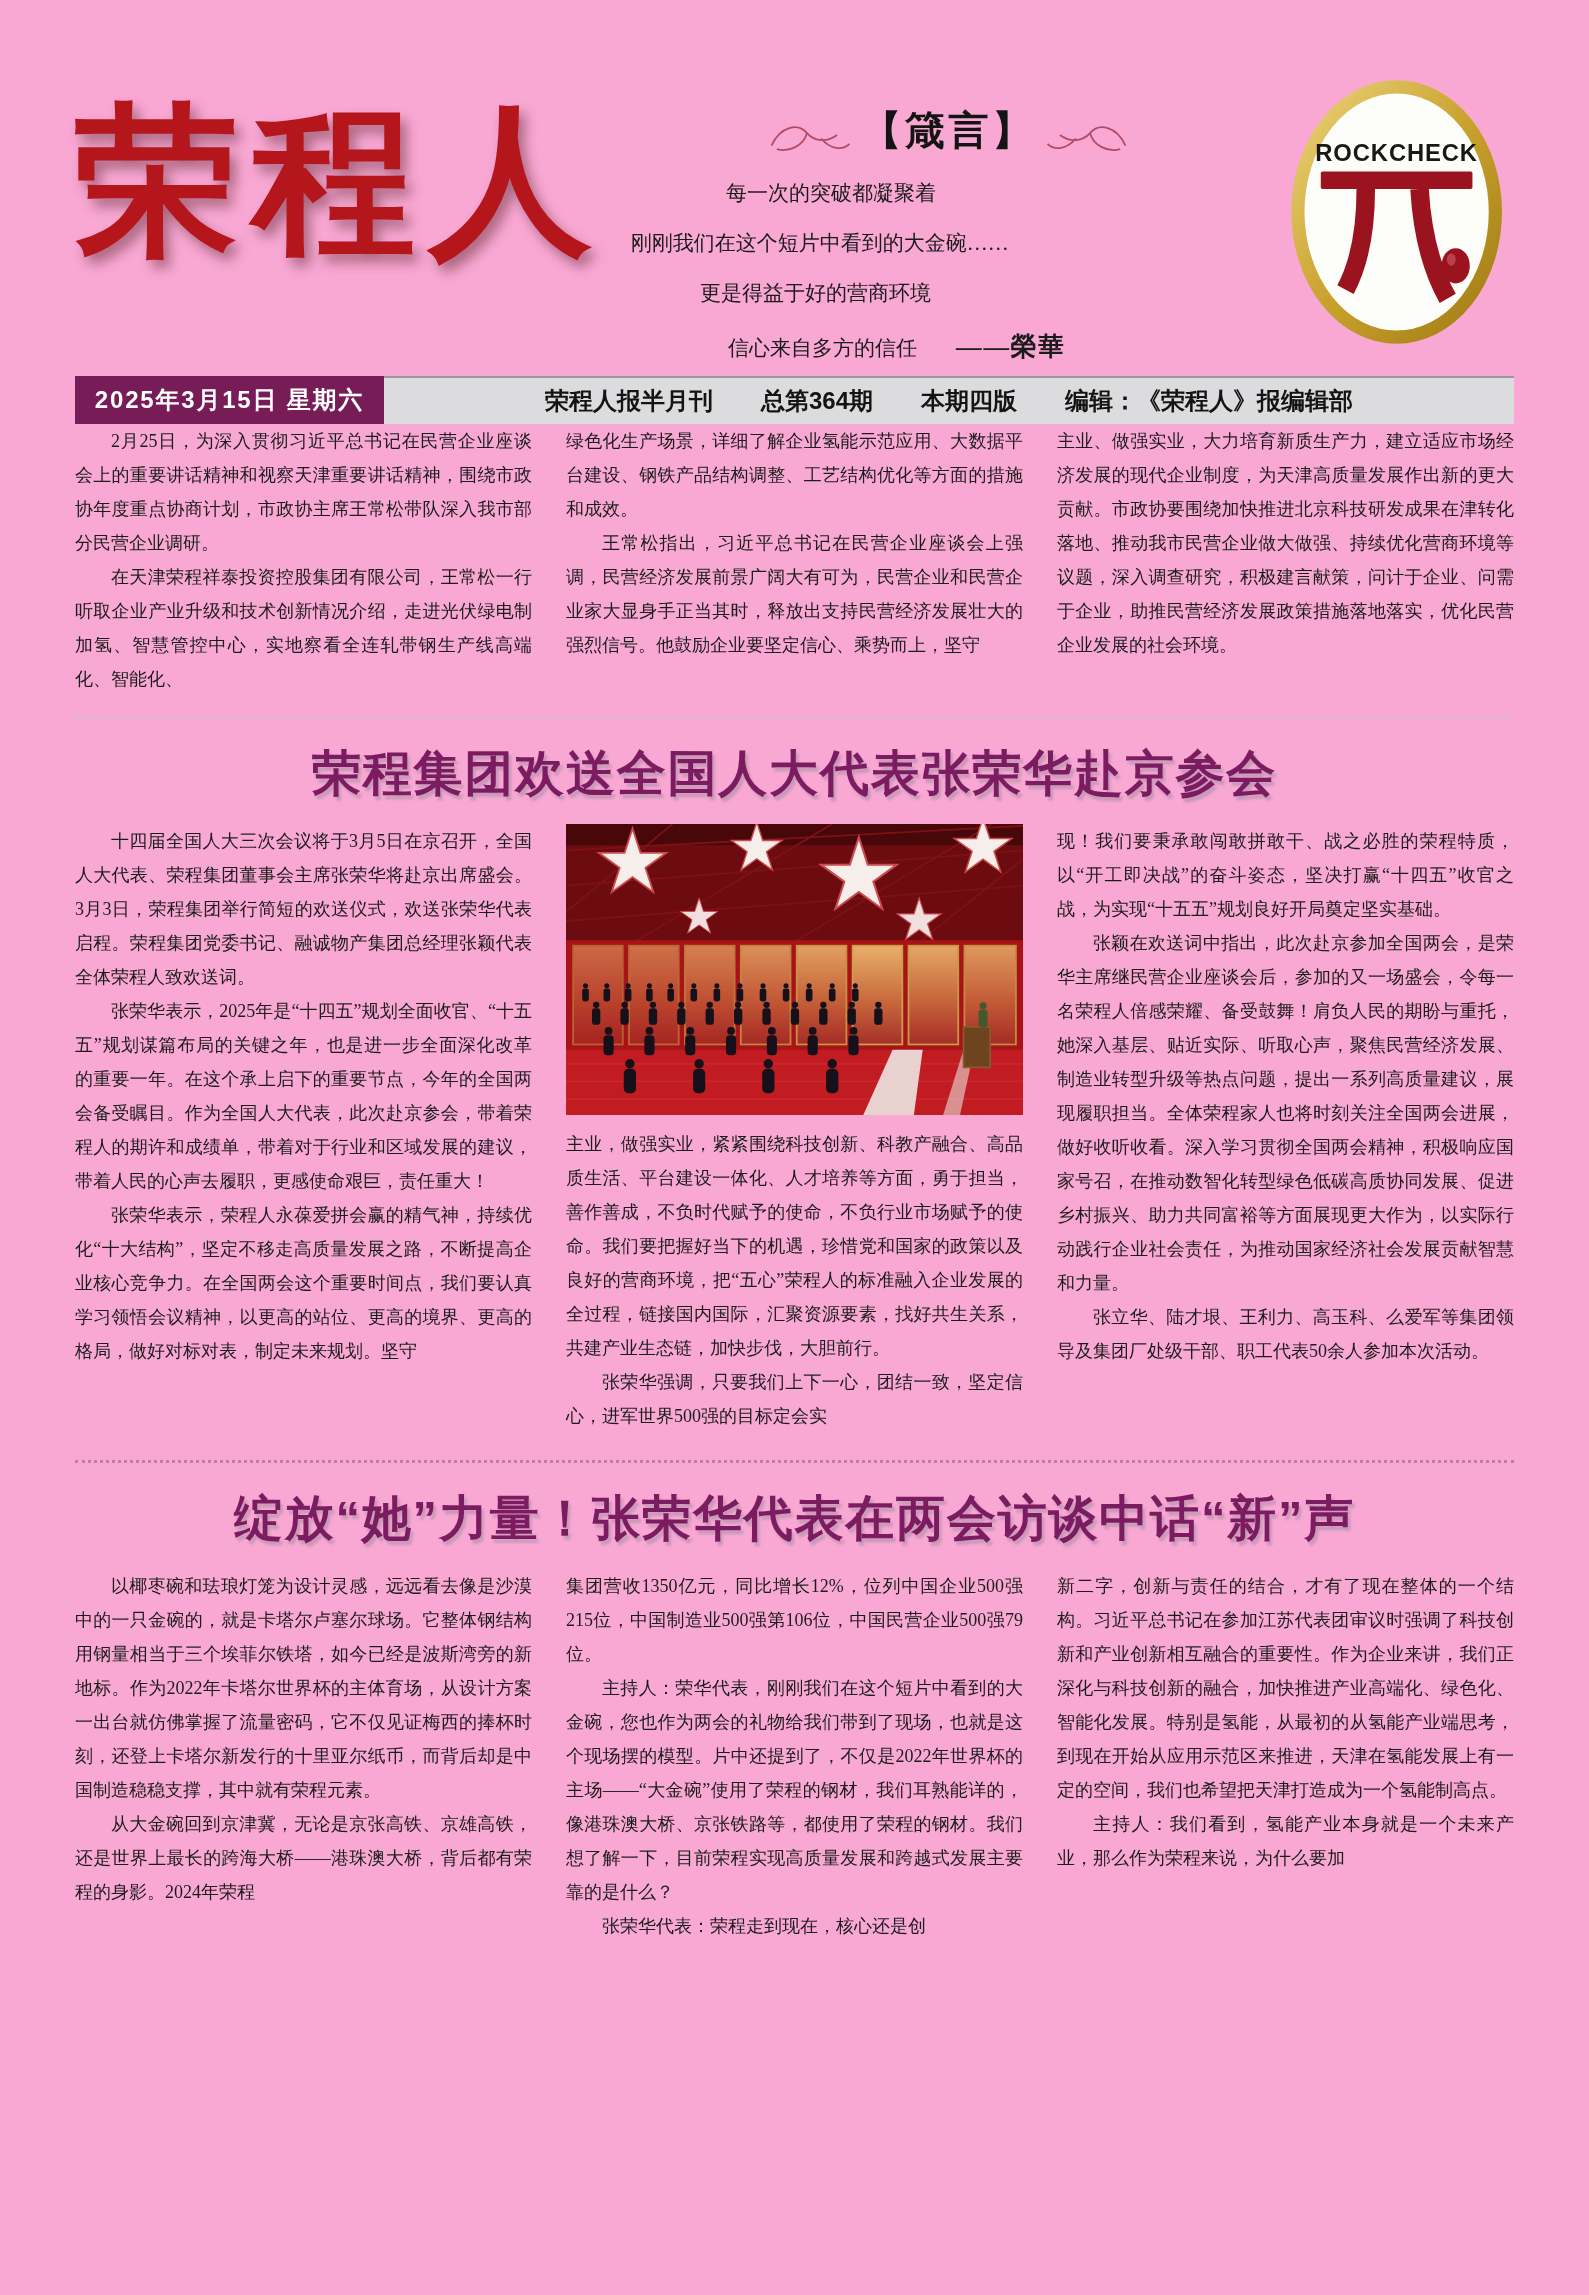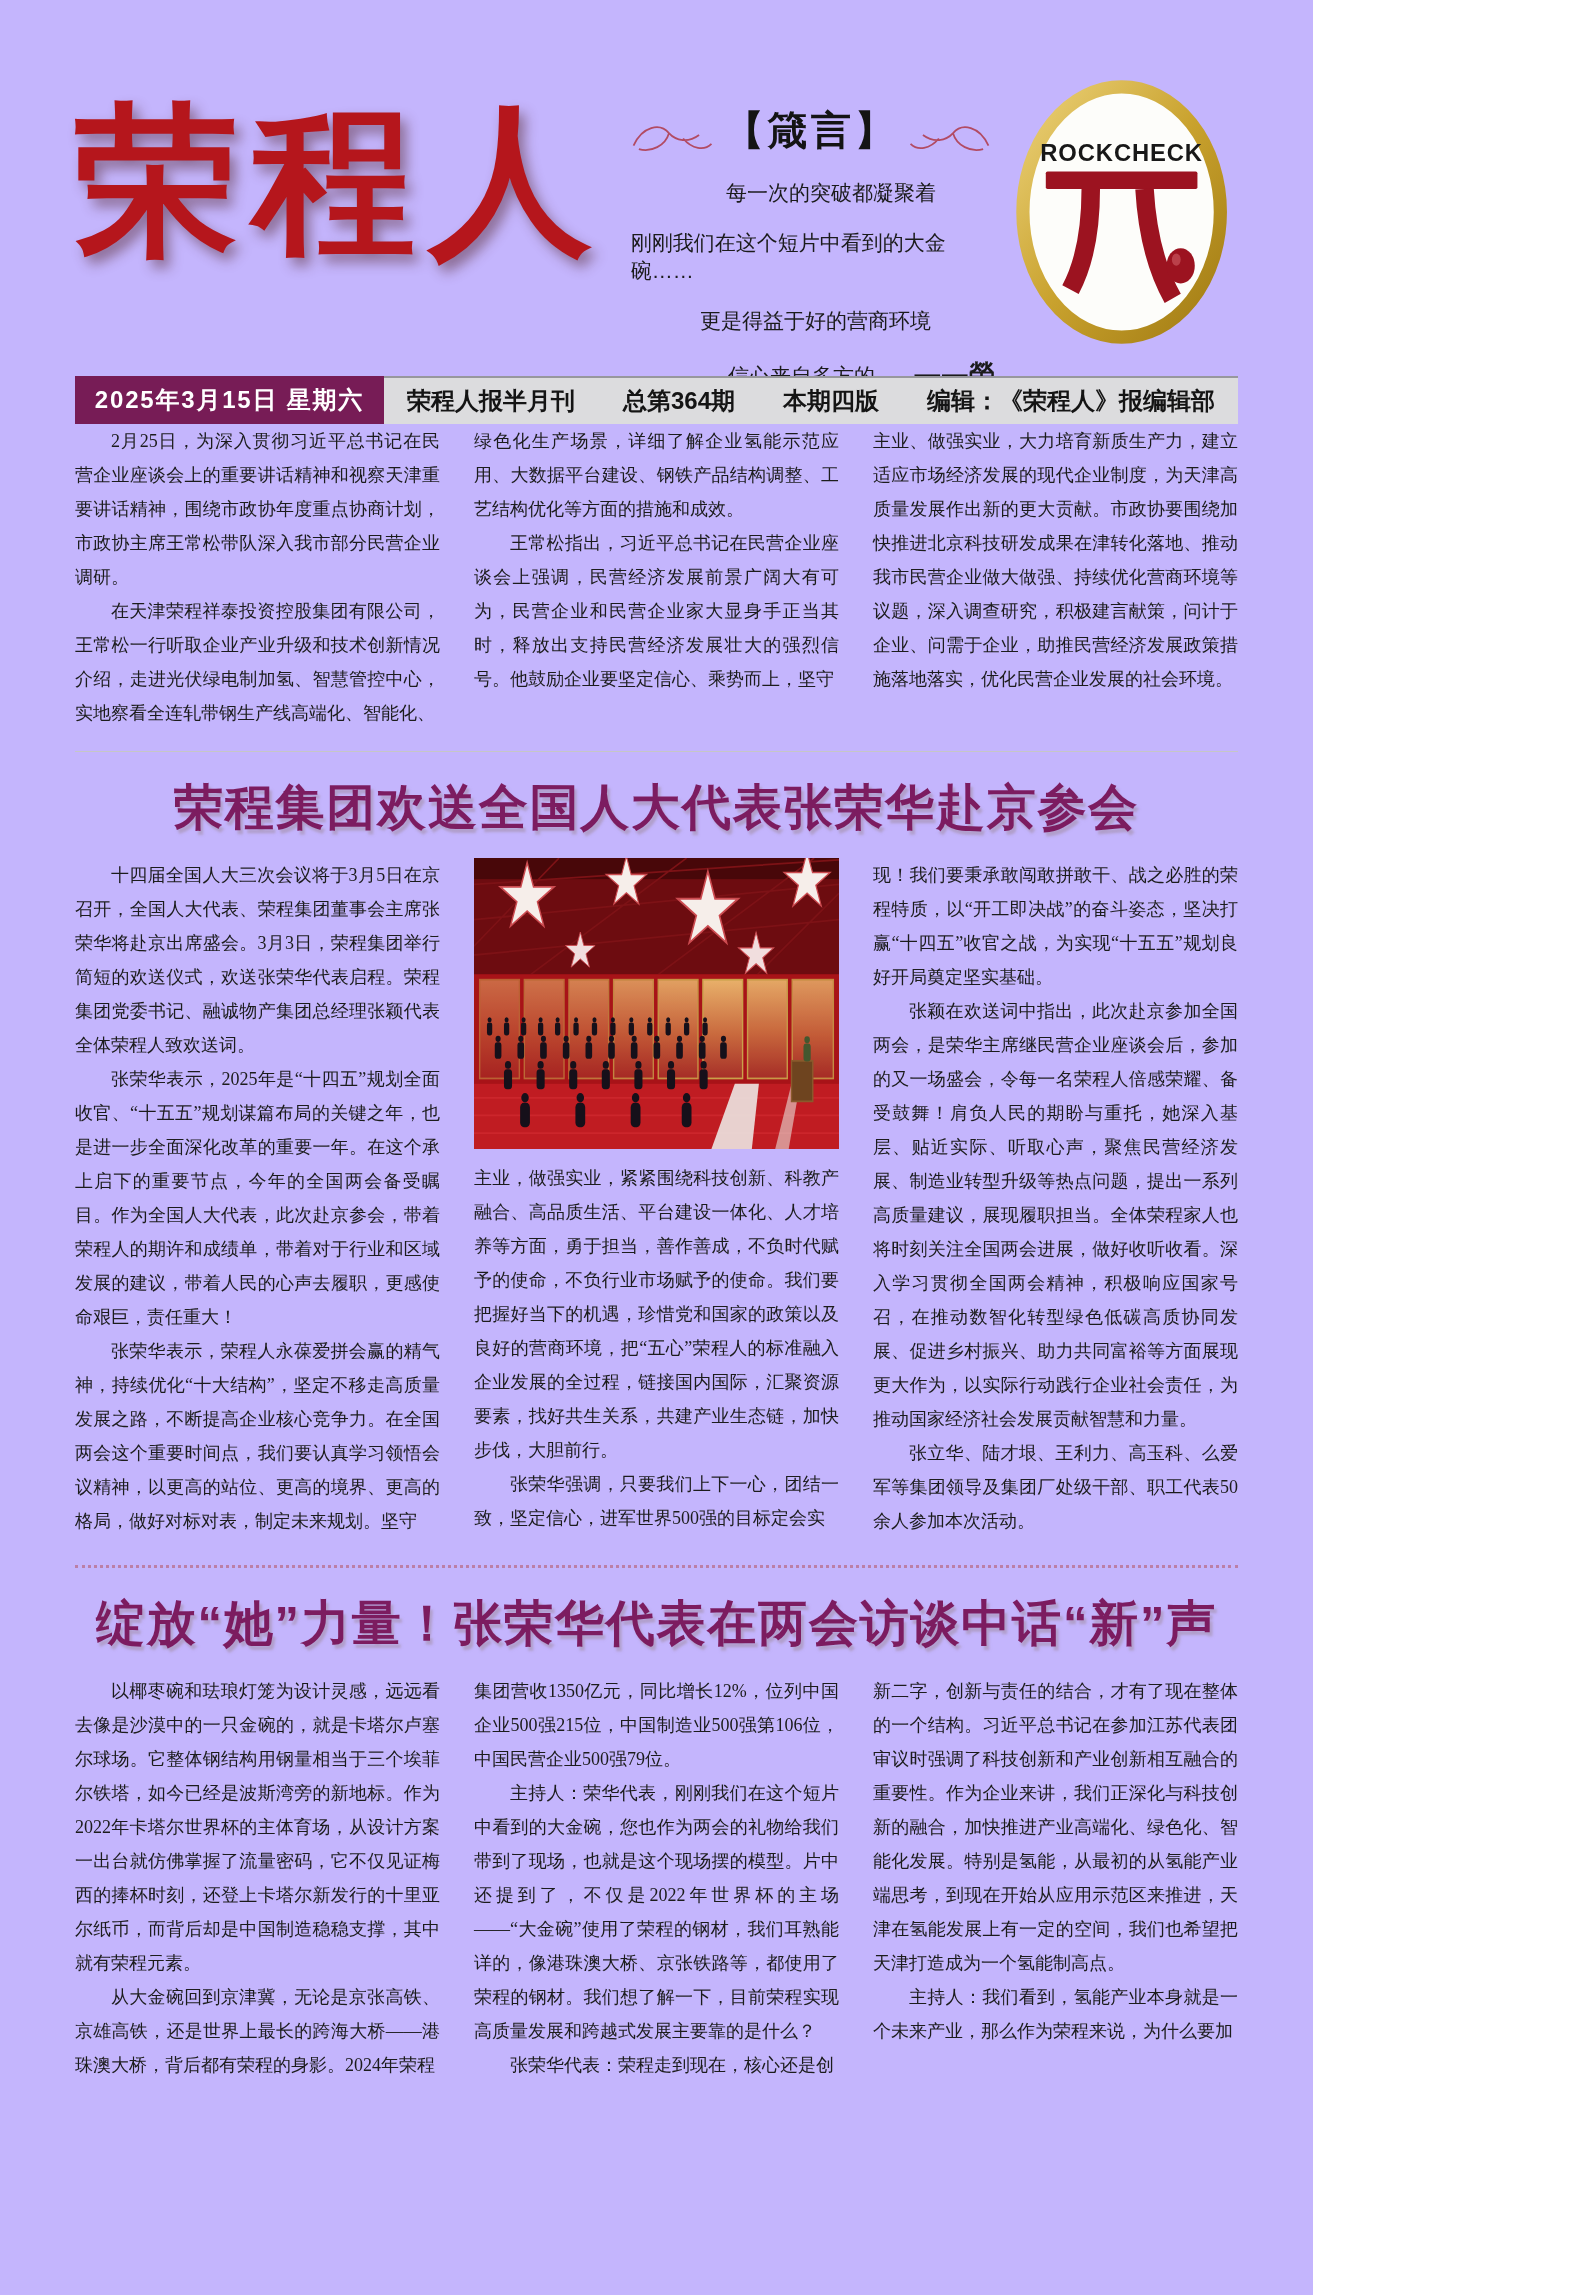--- a/index.html
+++ b/index.html
@@ -1,32 +1,32 @@
 <!DOCTYPE html>
 <html style="font-size:14px"><head>
 <meta charset="utf-8">
 <style>
   html,body{margin:0;padding:0;background:#ffffff;}
-  .page{position:relative;width:1313px;height:2295px;background:#c4b5fd;overflow:hidden;
+  .page{position:relative;width:1589px;height:2295px;background:#f9a8d4;overflow:hidden;
         font-family:"Liberation Serif",serif;}
   .inner{padding:0 75px;}
 
   
   .masthead{display:flex;margin-top:78px;height:289px;align-items:flex-start;}
   .logo{flex:none;width:547px;font-family:"DejaVu Serif",serif;font-weight:bold;
         font-size:163px;line-height:1.25;letter-spacing:14px;color:#b5161c;
         filter:drop-shadow(6.2px 8px 6.2px rgba(70,20,20,.45));}
   .motto{flex:1;padding-top:25px;max-width:653px;}
   .motto-title-row{display:flex;align-items:flex-end;justify-content:center;gap:8.8px;}
   .motto-title{font-size:40px;font-weight:bold;color:#141414;letter-spacing:3.5px;
                font-family:"Liberation Serif",serif;}
   .flourish{display:inline-flex;}
   .flourish.flip svg{transform:scale(-1,1);}
   .motto-lines{margin-top:21px;display:flex;flex-direction:column;gap:22px;
-               font-size:21px;color:#1b1b1b;font-family:Liberation Sans, sans-serif;}
+               font-size:21px;color:#1b1b1b;font-family:Liberation Serif, serif;}
   .m0{padding-left:104px;}
   .m1{padding-left:8.8px;}
   .m2{padding-left:78px;}
   .m3{padding-left:106px;display:flex;align-items:baseline;gap:39px;}
   .sig{font-weight:bold;font-size:25.6px;letter-spacing:1.8px;}
   .brand{flex:none;width:238px;display:flex;justify-content:flex-end;}
 
   
   .info-bar{display:flex;margin-top:8.8px;height:48px;font-family:"Liberation Sans",sans-serif;
             font-weight:bold;font-size:24px;border-radius:15px;}

